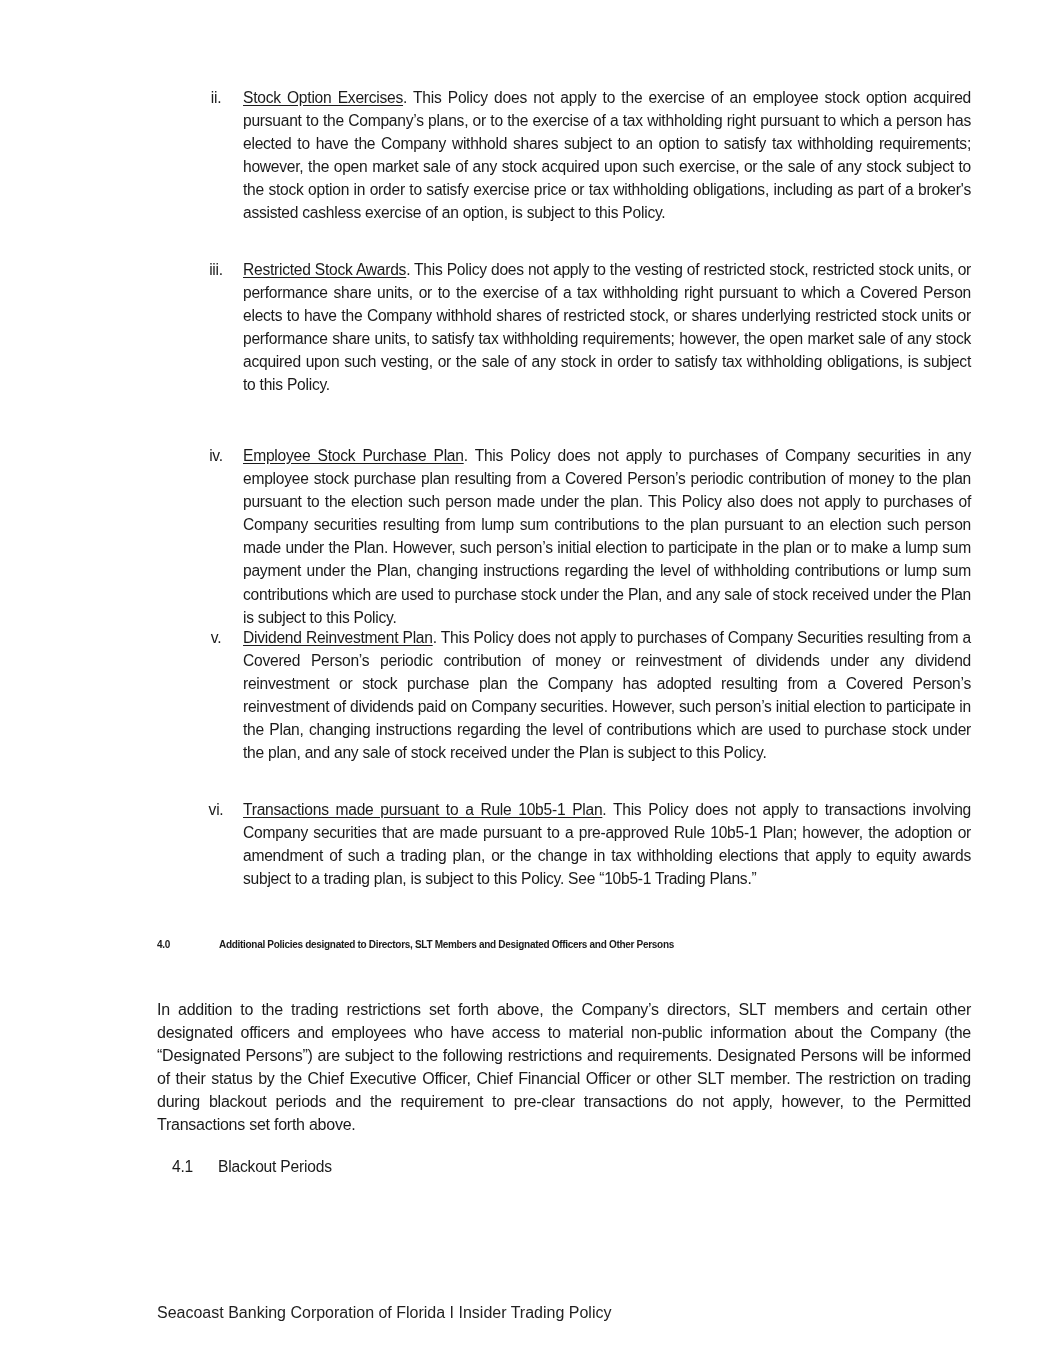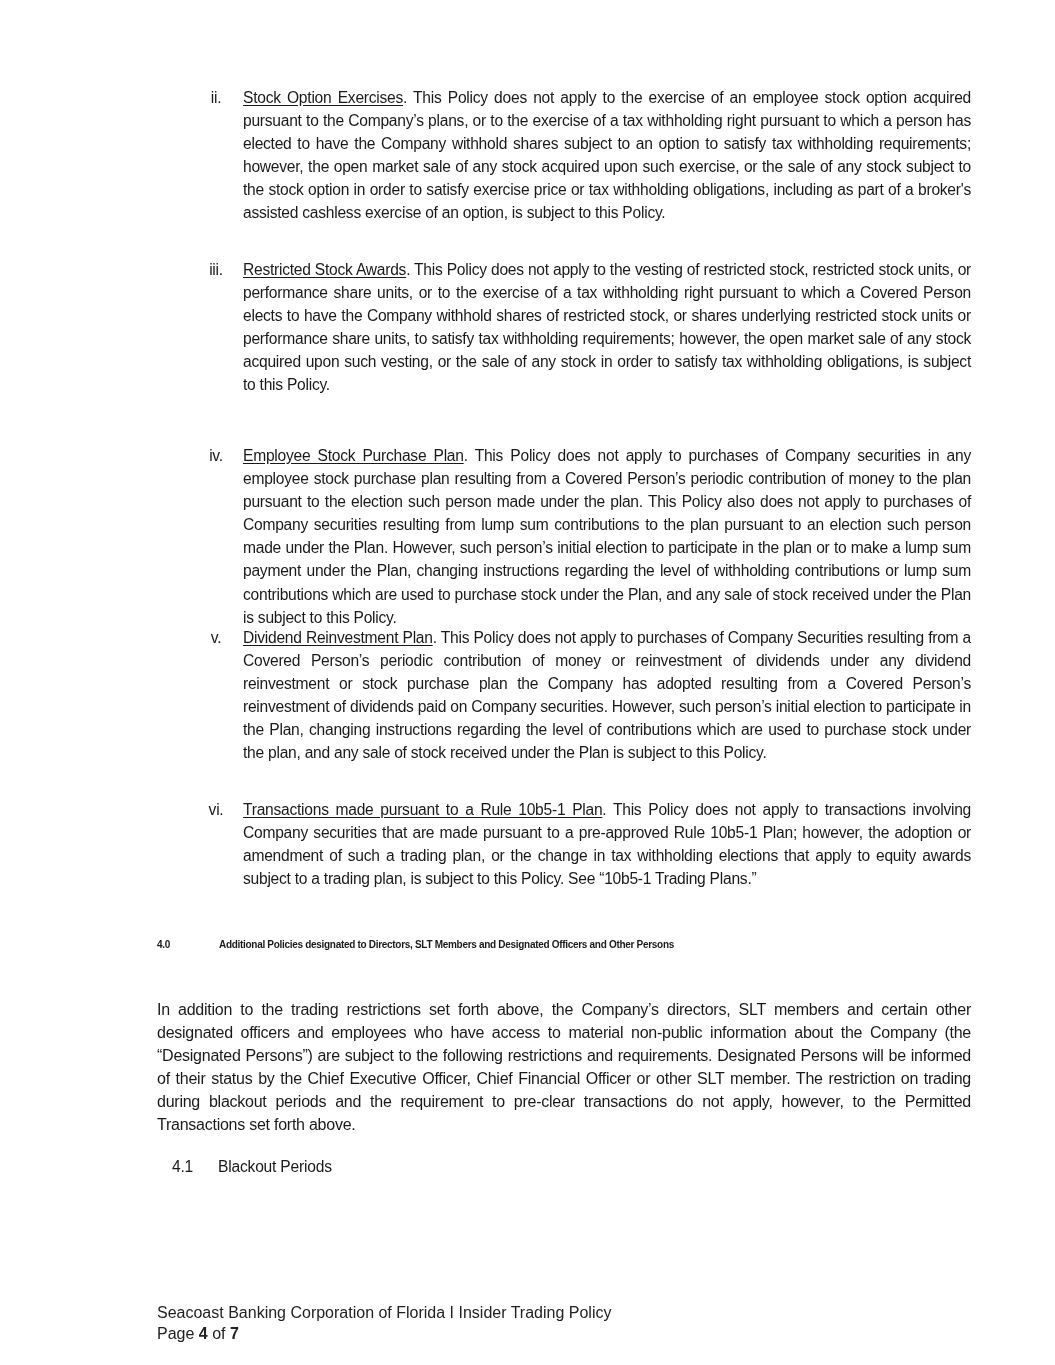--- a/index.html
+++ b/index.html
@@ -75,16 +75,15 @@
 
   <div class="para" style="top:998px;">In addition to the trading restrictions set forth above, the Company’s directors, SLT members and certain other designated officers and employees who have access to material non-public information about the Company (the “Designated Persons”) are subject to the following restrictions and requirements. Designated Persons will be informed of their status by the Chief Executive Officer, Chief Financial Officer or other SLT member.  The restriction on trading during blackout periods and the requirement to pre-clear transactions do not apply, however, to the Permitted Transactions set forth above.</div>
 
   <div class="subhead" style="top:1155px;">
     <span class="snum">4.1</span><span>Blackout Periods</span>
   </div>
 
 
   <div class="footer">
     <div>Seacoast Banking Corporation of Florida I Insider Trading Policy</div>
-    <div><span>Page </span><b>4</b><span> of </span><b>7</b></div>
   </div>
 
 </div>
 
 </body></html>

